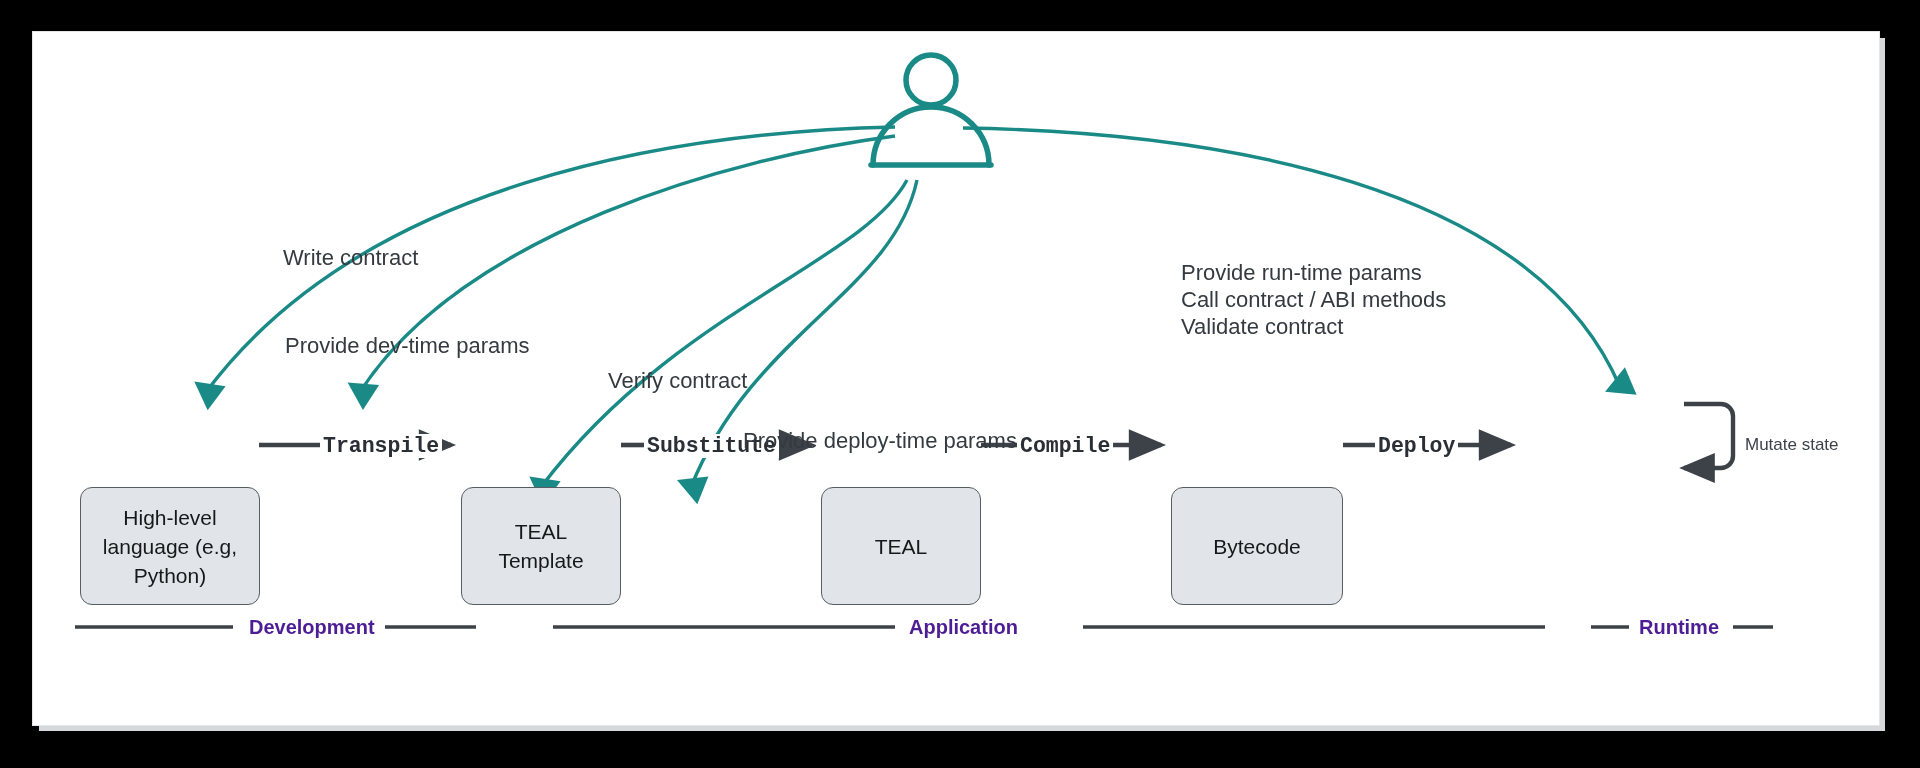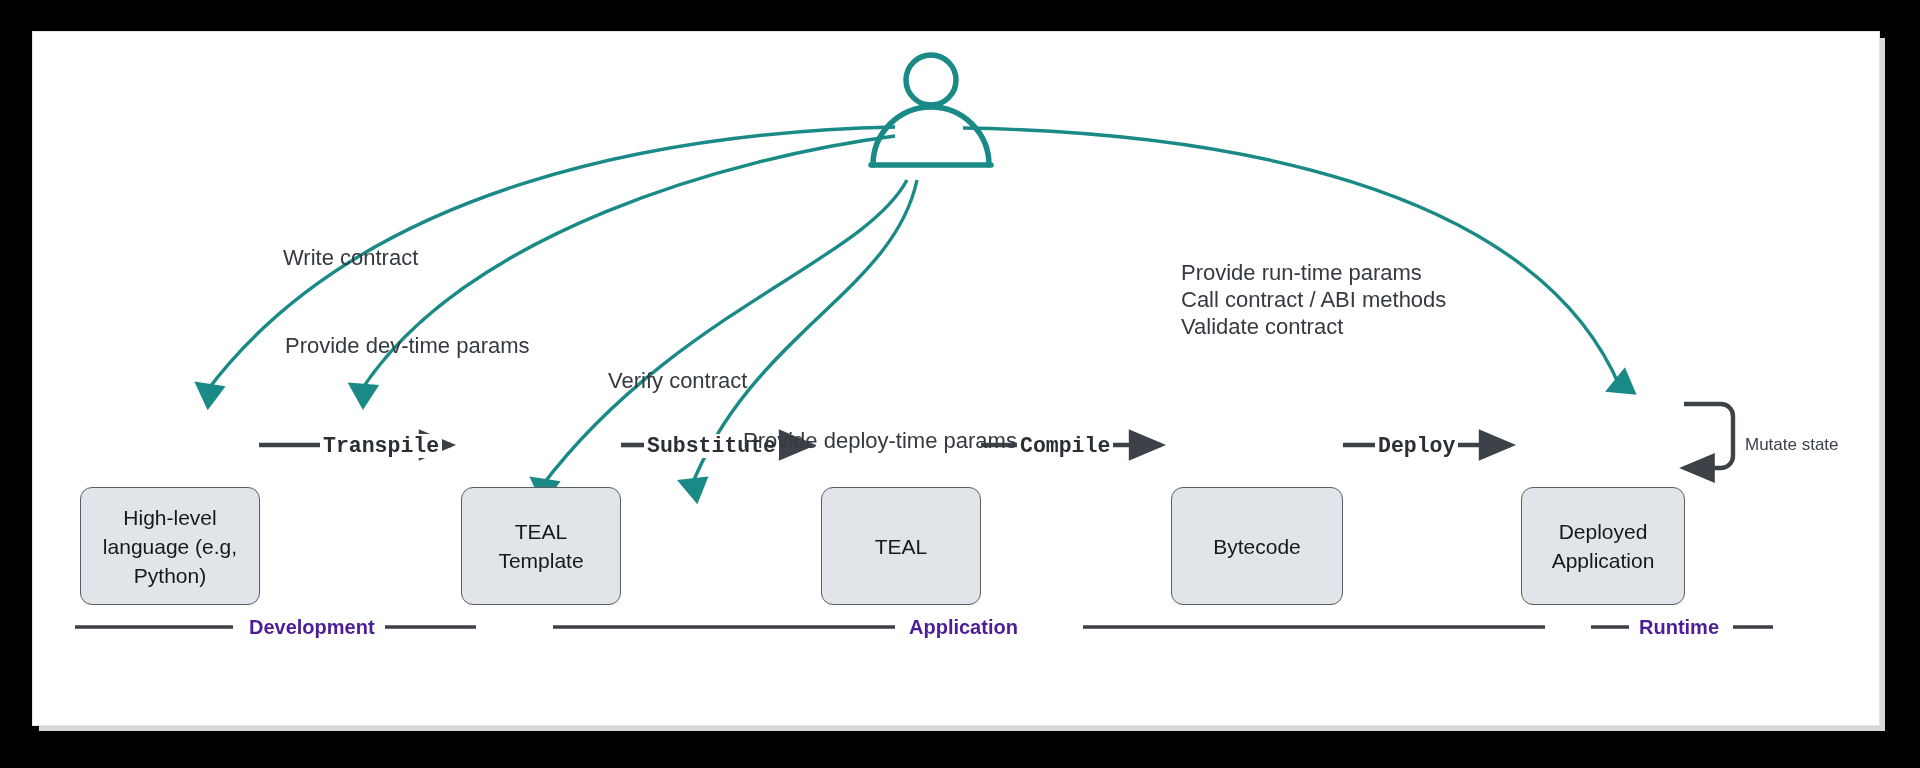--- a/index.html
+++ b/index.html
@@ -168,24 +168,20 @@
     <div class="node-box" style="left:428px; top:455px; width:160px; height:118px;">
       <span>TEAL
 Template</span>
     </div>
     <div class="node-box" style="left:788px; top:455px; width:160px; height:118px;">
       <span>TEAL</span>
     </div>
     <div class="node-box" style="left:1138px; top:455px; width:172px; height:118px;">
       <span>Bytecode</span>
     </div>
-    <div class="node-box" style="left:1488px; top:455px; width:164px; height:118px;">
-      <span>Deployed
-Application</span>
-    </div>
 
     <div class="edge-label" style="left:287px; top:402px;">
       <span>Transpile</span>
     </div>
     <div class="edge-label" style="left:611px; top:402px;">
       <span>Substitute</span>
     </div>
     <div class="edge-label" style="left:984px; top:402px;">
       <span>Compile</span>
     </div>

